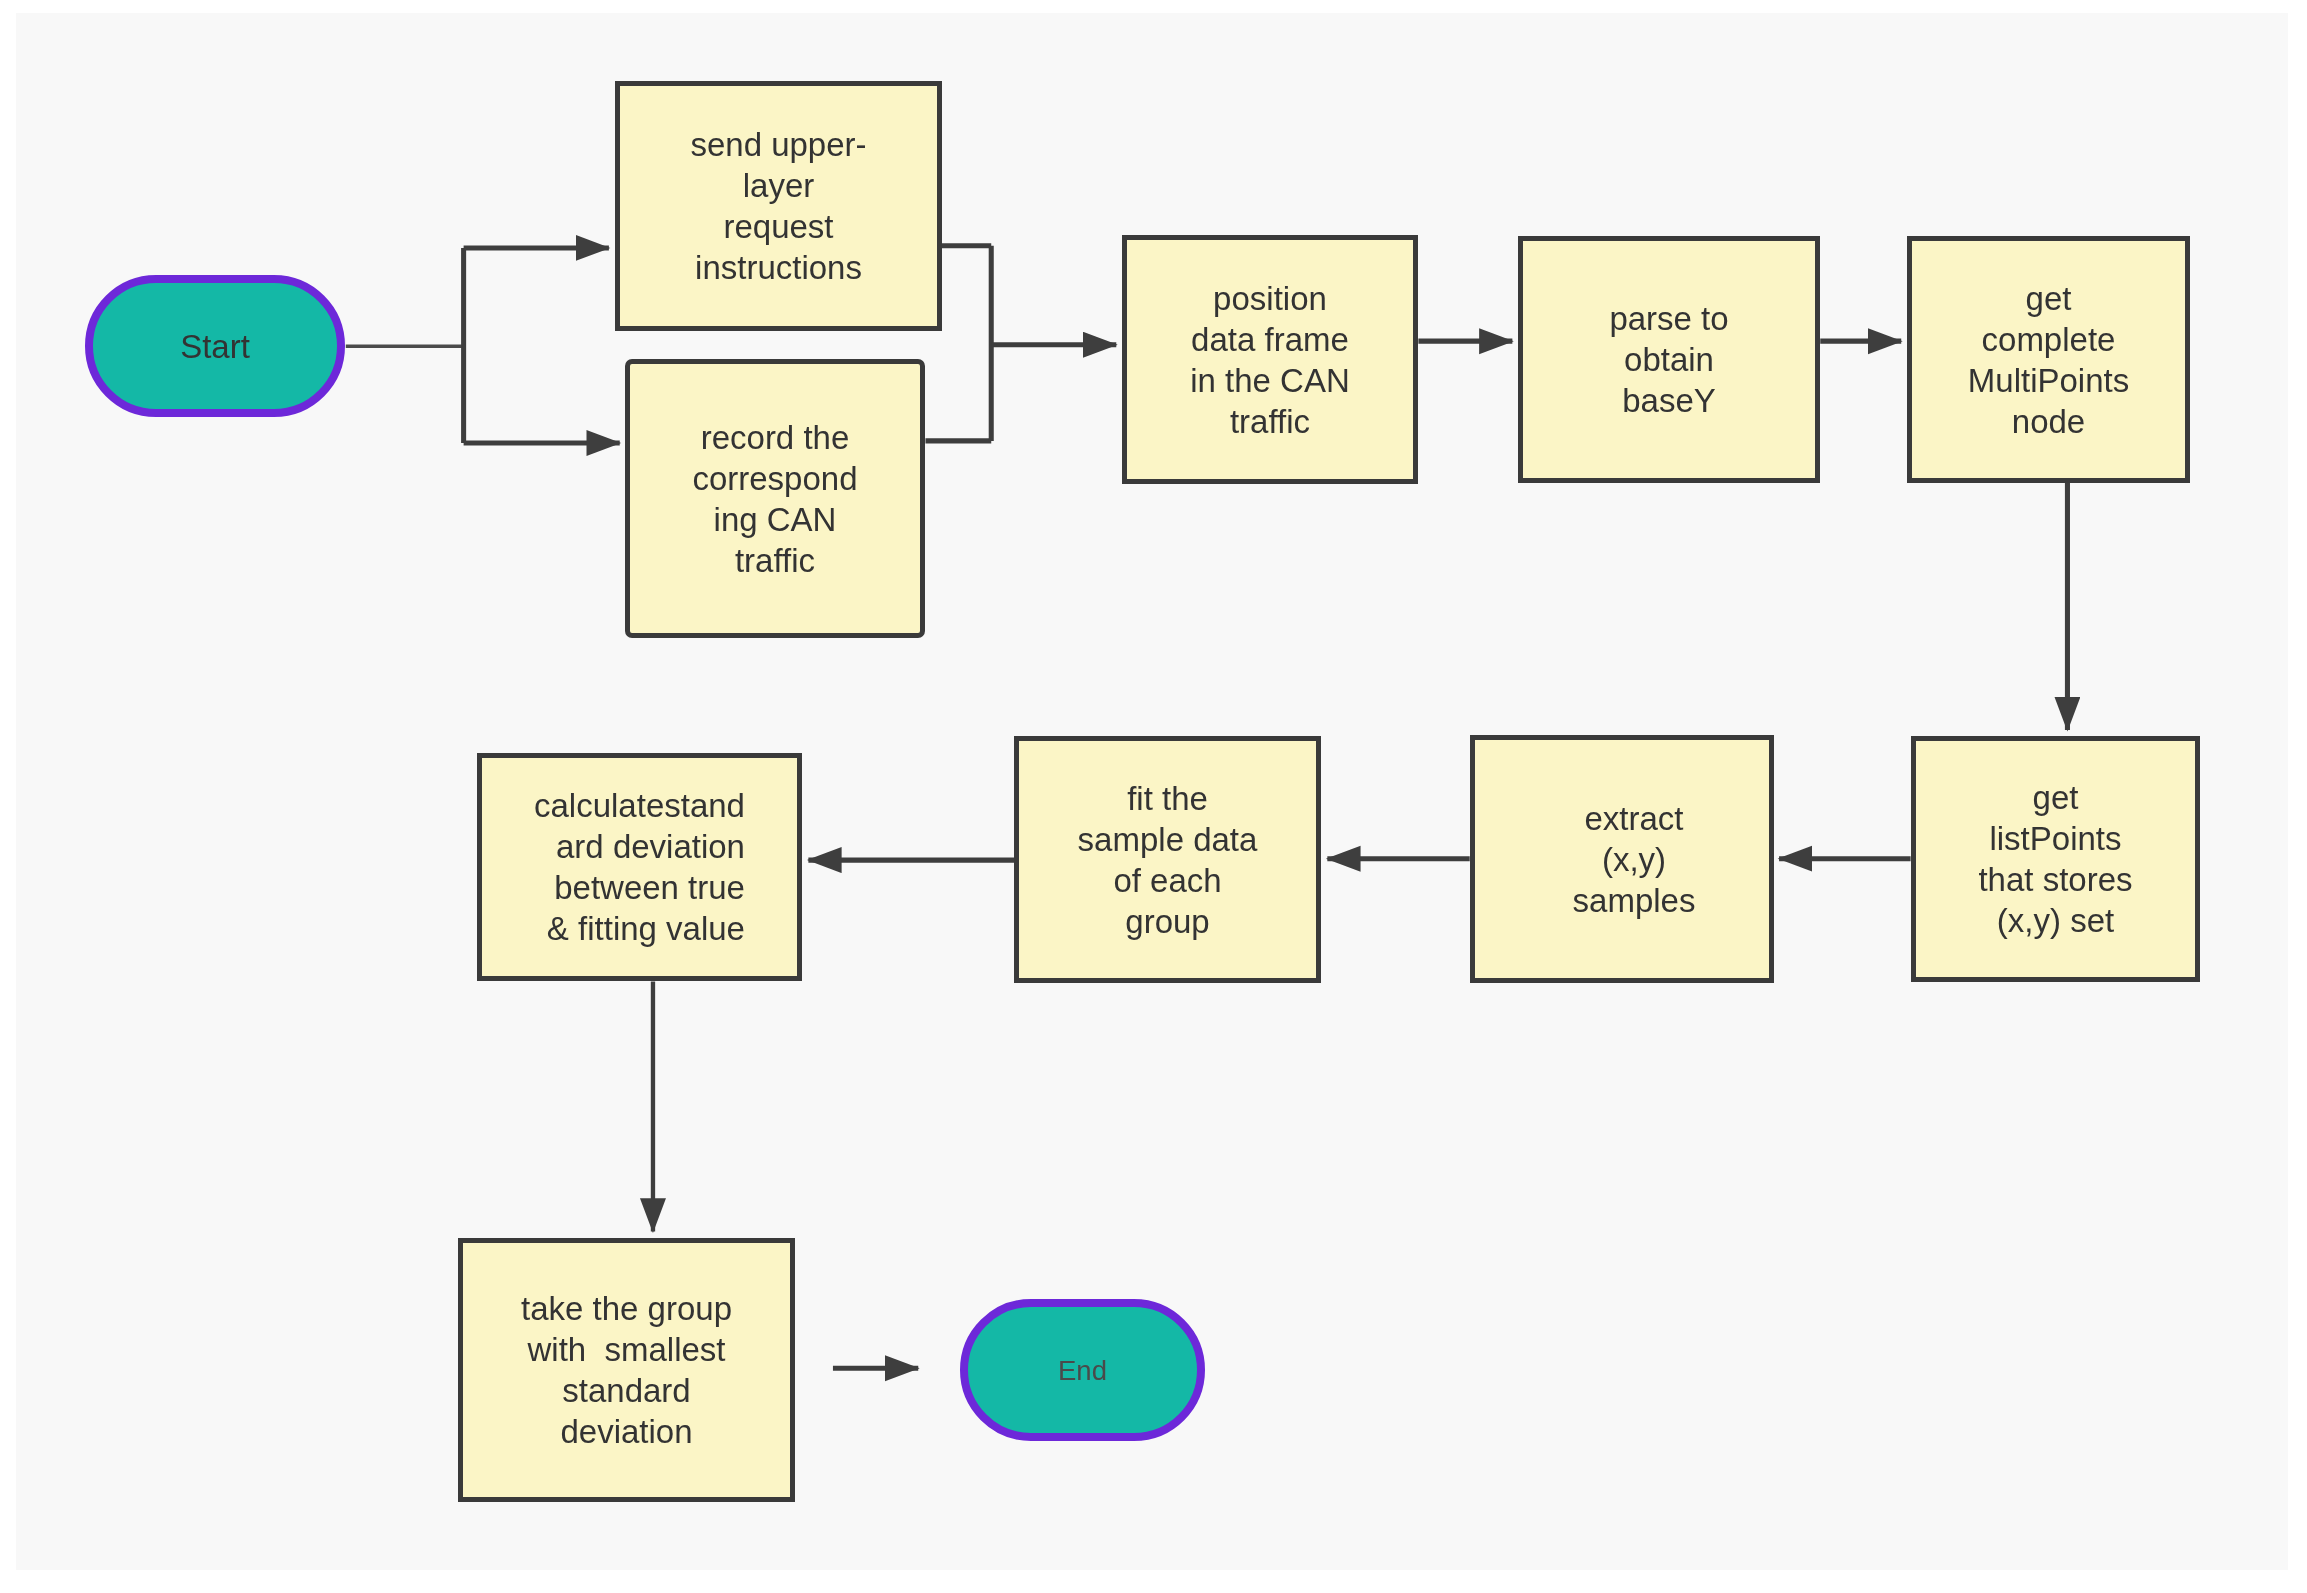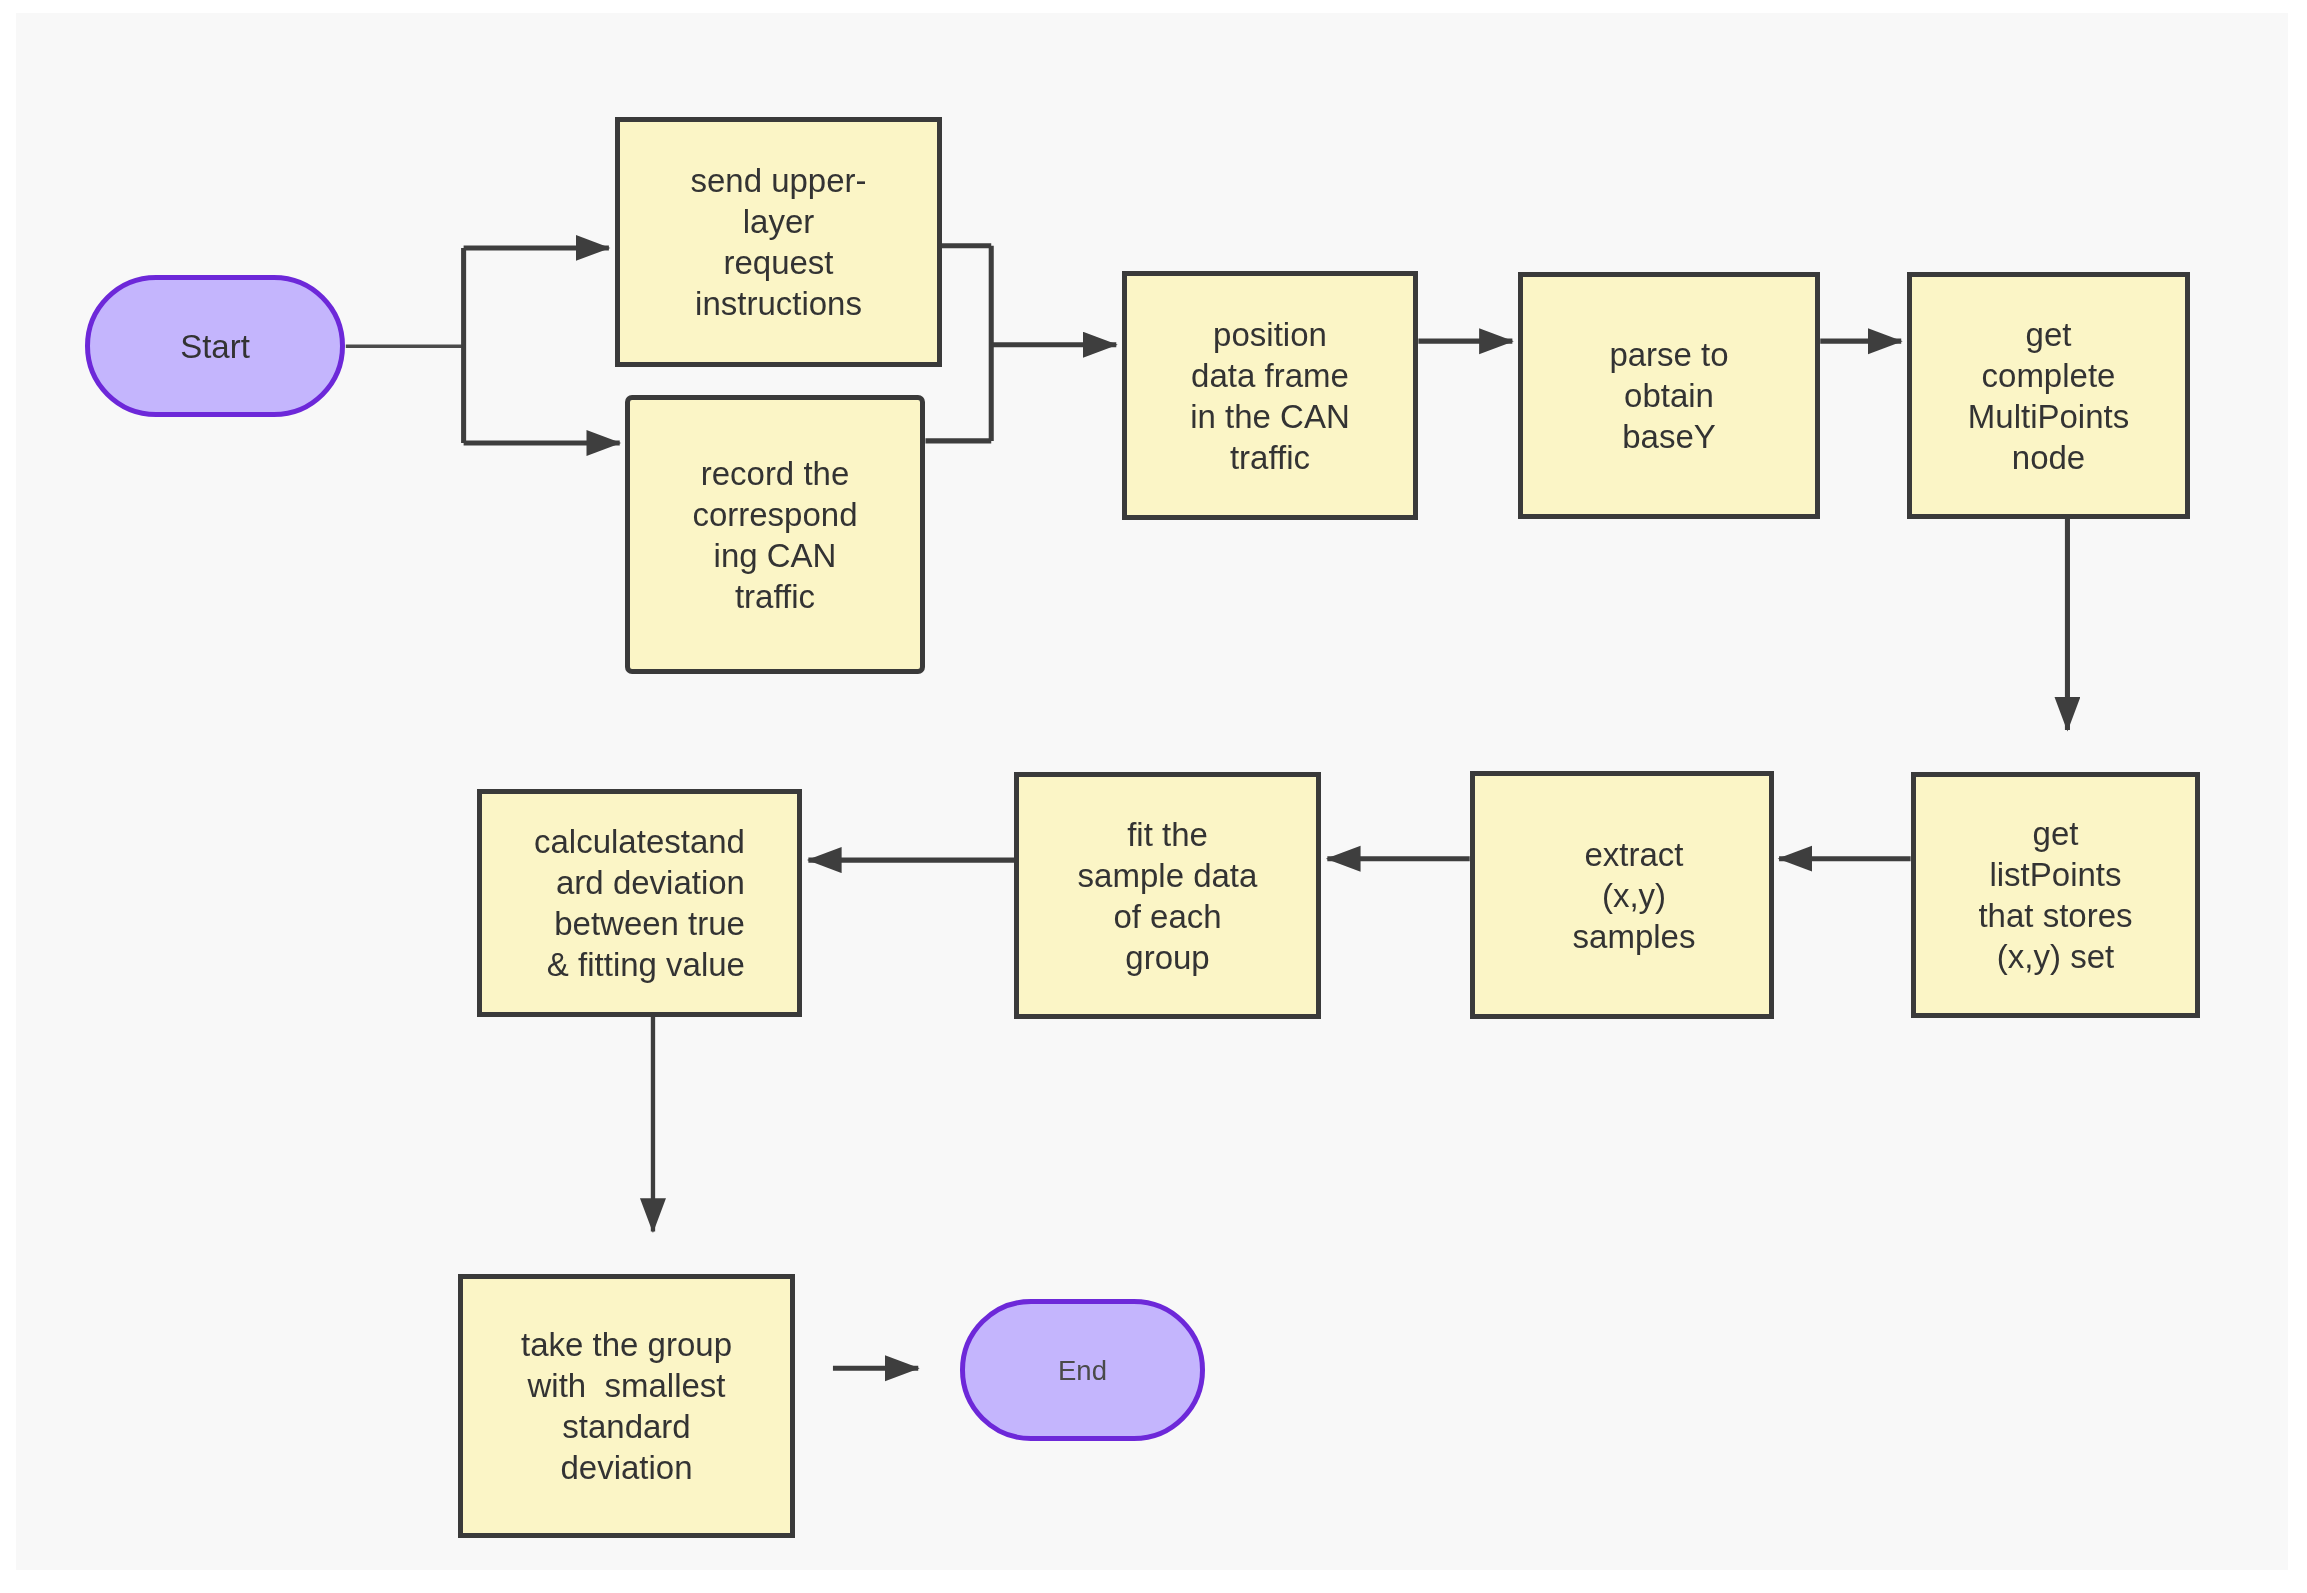--- a/index.html
+++ b/index.html
@@ -27,25 +27,24 @@
     position: absolute;
     box-sizing: border-box;
     display: flex;
     align-items: center;
     justify-content: center;
     text-align: center;
   }
   .process {
     background: #fbf5c6;
     border: 5.8px solid #3a3a3a;
-    margin-top: 36px;
   }
   .terminal {
-    background: #c4b5fd;
-    border: 5px solid #6d28d9;
+    background: #14b8a6;
+    border: 8px solid #6d28d9;
     border-radius: 72px;
   }
   .node-label {
     white-space: pre;
     font-size: 33px;
     line-height: 41px;
     color: #333333;
   }
   .terminal .node-label { font-size: 33px; }
   #node-end .node-label { font-size: 27.5px; color: #4a4a4a; }

